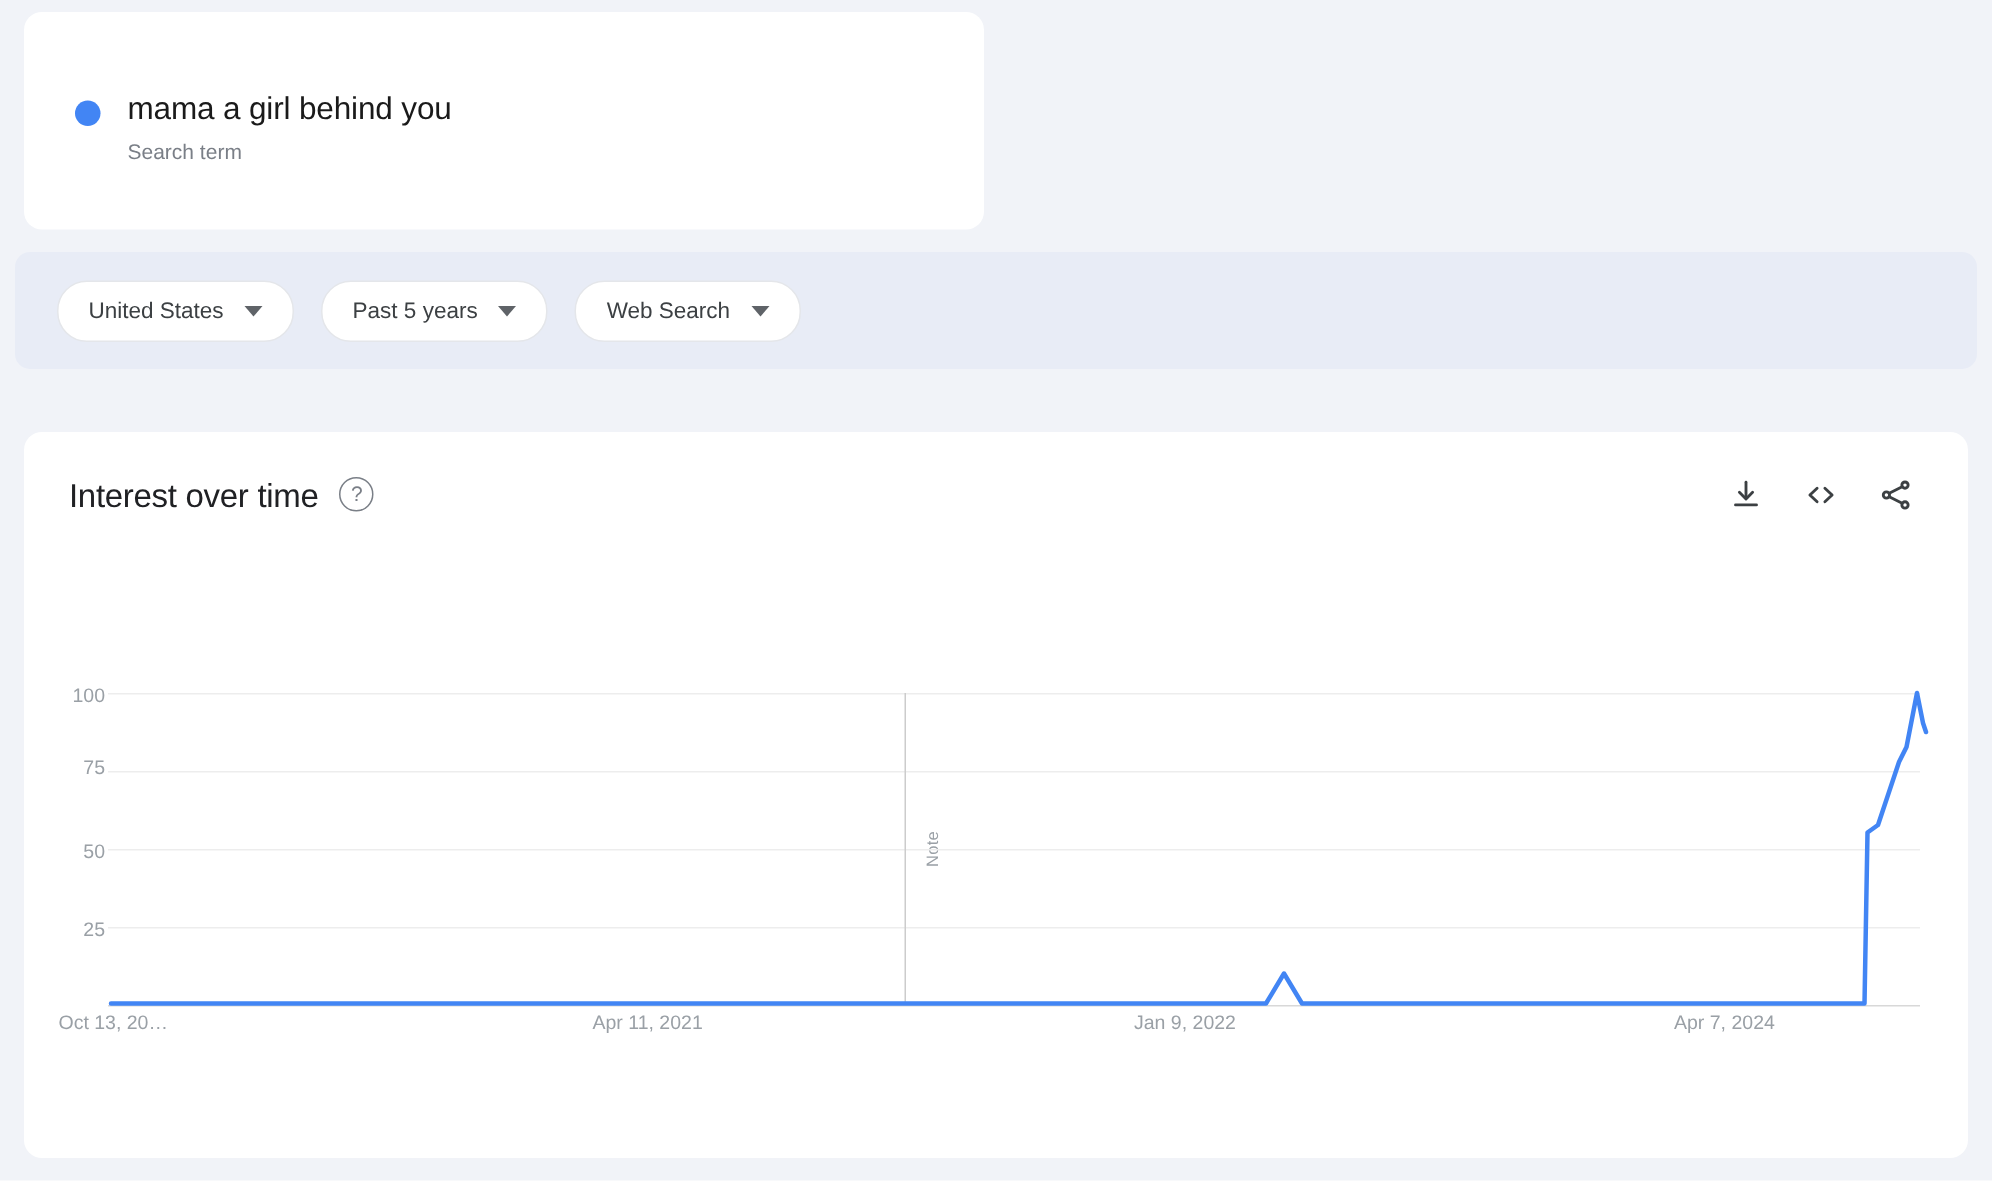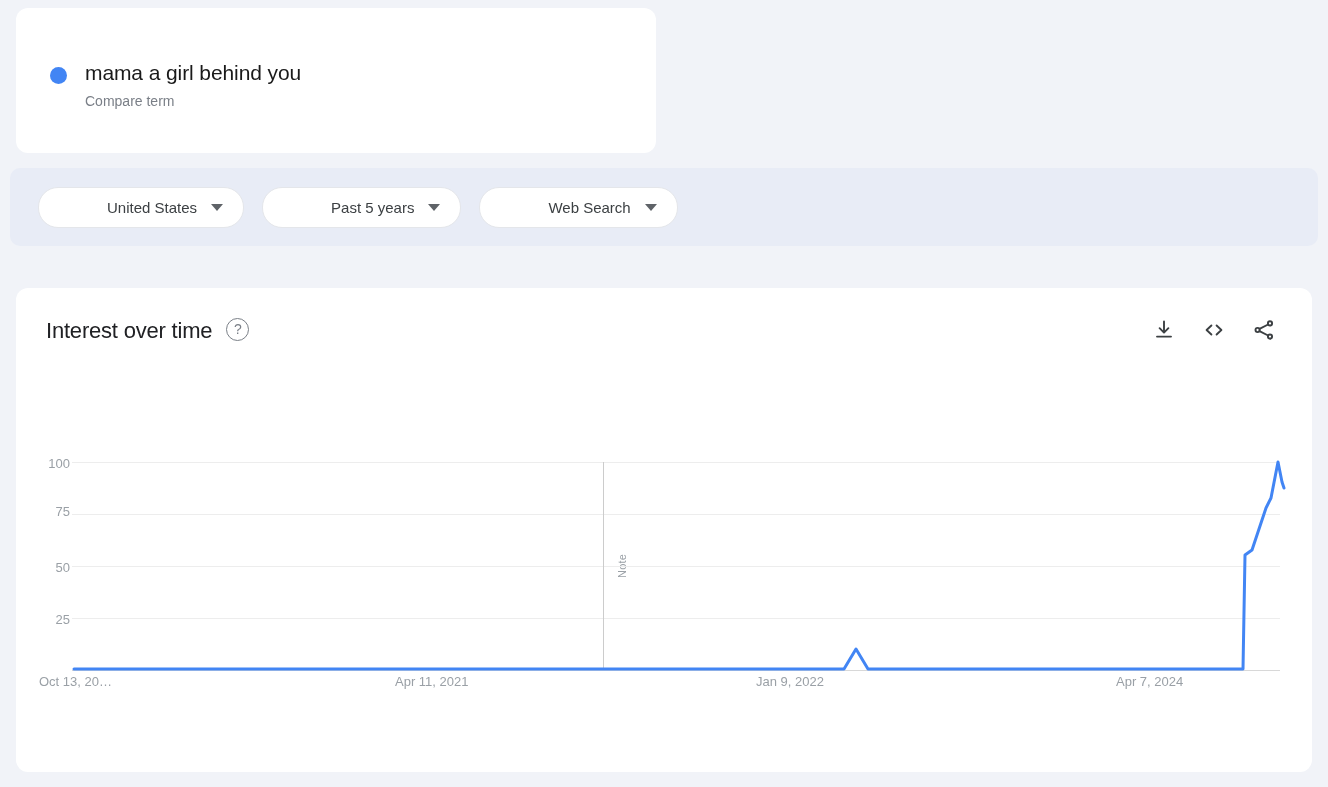--- a/index.html
+++ b/index.html
@@ -115,21 +115,20 @@
     display: flex;
     align-items: center;
     padding: 0 20px;
     cursor: pointer;
     box-sizing: border-box;
   }
   .filter-label {
     font-size: 15px;
     color: #3c4043;
     white-space: nowrap;
-    margin-left: 48px;
   }
   .caret {
     width: 0; height: 0;
     border-left: 6px solid transparent;
     border-right: 6px solid transparent;
     border-top: 7px solid #5f6368;
     margin-left: 14px;
     flex: 0 0 auto;
   }
 
@@ -216,21 +215,21 @@
 </head>
 <body>
 
 <div class="top-row">
 
   <div class="term-card">
     <div class="term-row">
       <div class="term-dot"></div>
       <div class="term-texts">
         <div class="term-title">mama a girl behind you</div>
-        <div class="term-sub">Compare term</div>
+        <div class="term-sub">Search term</div>
       </div>
     </div>
   </div>
 
 
 </div>
 
 <div class="filter-strip">
 
   <div class="filter-chip">

